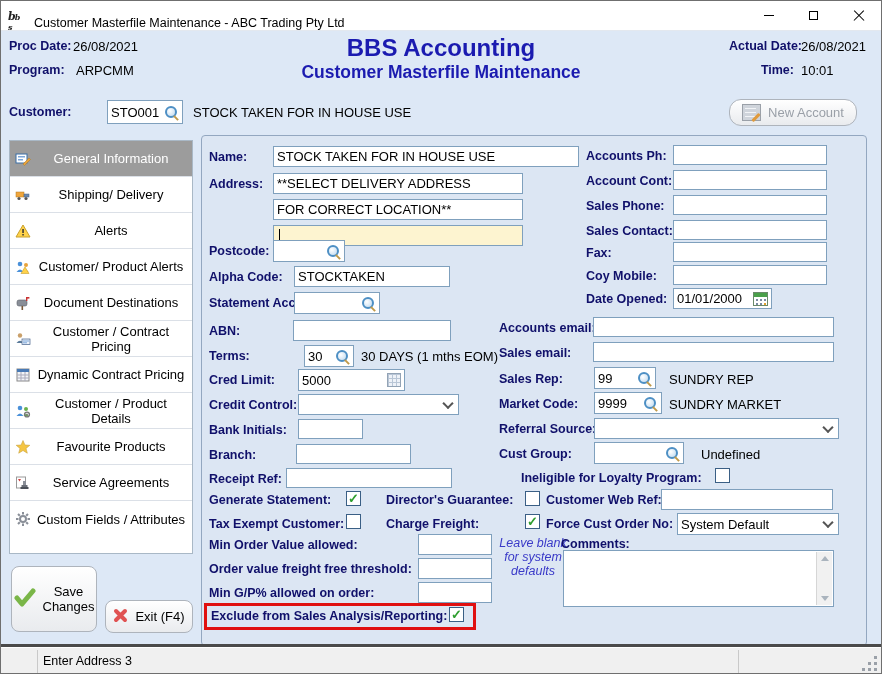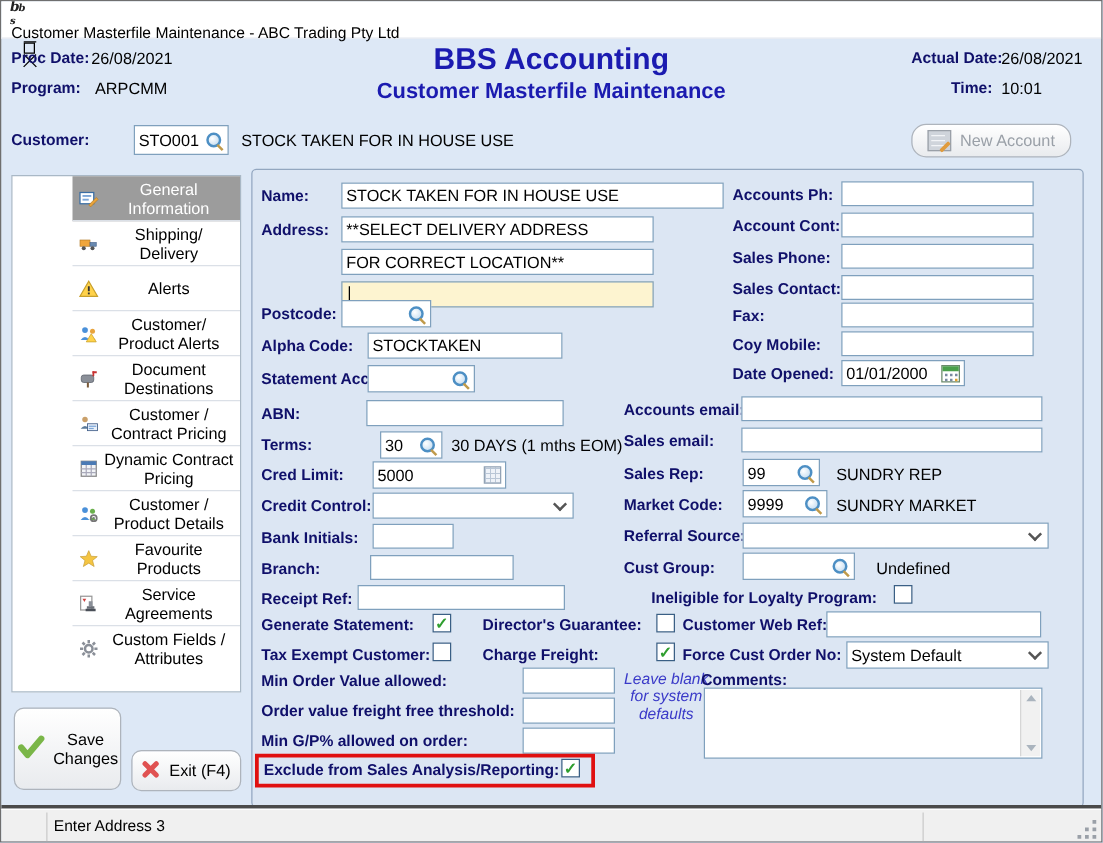--- a/index.html
+++ b/index.html
@@ -1,21 +1,21 @@
 <!DOCTYPE html>
 <html><head>
 <meta charset="utf-8">
 <style>
   html,body{margin:0;padding:0;background:#9aa4b0;}
   .win{position:relative;width:882px;height:674px;background:#dde8f6;
        font-family:"Liberation Sans",sans-serif;border:1px solid #6f6f6f;
        box-sizing:border-box;overflow:hidden;}
   
   .titlebar{position:absolute;left:0;top:0;width:100%;height:30px;background:#fff;
-            display:flex;align-items:flex-start;border-bottom:1px solid #e3e8ef;box-sizing:border-box;flex-direction:column;}
+            display:flex;align-items:flex-end;border-bottom:1px solid #e3e8ef;box-sizing:border-box;}
   .app-logo{margin-left:7px;width:18px;height:18px;font:italic bold 11px/9px "DejaVu Serif",serif;
             color:#222;letter-spacing:-1px;}
   .app-logo small{font-size:8px}
   .tb-title{margin-left:8px;font-size:12.5px;color:#000;}
   .tb-spacer{flex:1}
   .winbtn{width:45px;height:29px;display:flex;align-items:center;justify-content:center;cursor:default;}
   .g-min{width:10px;height:1px;background:#000;}
   .g-max{width:9px;height:9px;border:1px solid #000;box-sizing:border-box;}
   .g-x{position:relative;width:12px;height:12px;}
   .g-x::before,.g-x::after{content:"";position:absolute;left:-1px;top:5px;width:14px;height:1.4px;background:#000;}
@@ -54,21 +54,21 @@
        background:linear-gradient(#ffffff,#e9ebee);display:flex;align-items:center;
        justify-content:center;gap:7px;font-size:13px;color:#000;box-sizing:border-box;}
   .btn.disabled{color:#9aa0a8;}
   .na-icon{width:17px;height:15px;background:#cfd4db;border:1px solid #9aa0a8;position:relative;flex:none;}
   .na-icon::before{content:"";position:absolute;left:2px;top:3px;width:11px;height:1px;background:#f2f4f7;
        box-shadow:0 4px #f2f4f7,0 8px #f2f4f7;}
   .na-icon::after{content:"";position:absolute;right:-1px;bottom:1px;width:10px;height:3px;background:#e09b3d;
        transform:rotate(-45deg);border-radius:1px;}
   
   .sidebar{position:absolute;left:8px;top:139px;width:184px;height:414px;background:#fff;
-       border:1px solid #a9b8c6;box-sizing:border-box;padding-left:48px;}
+       border:1px solid #a9b8c6;box-sizing:border-box;}
   .sbitem{height:36px;display:flex;align-items:center;border-bottom:1px solid #dbe0e7;
        padding:0 5px;box-sizing:border-box;}
   .sbitem .ic{width:20px;height:16px;flex:none;display:flex;align-items:center;}
   .sbitem .t{flex:1;text-align:center;font-size:13px;color:#000;}
   .sbitem.sel{background:#9c9c9c;}
   .sbitem.sel .t{color:#fff;}
   
   .panel{position:absolute;left:200px;top:134px;width:666px;height:511px;background:#dce6f3;
        border:1px solid #93a7c0;border-radius:4px;box-sizing:border-box;}
   .note{position:absolute;font-style:italic;color:#3a3ac8;font-size:12.5px;line-height:14px;text-align:center;}

